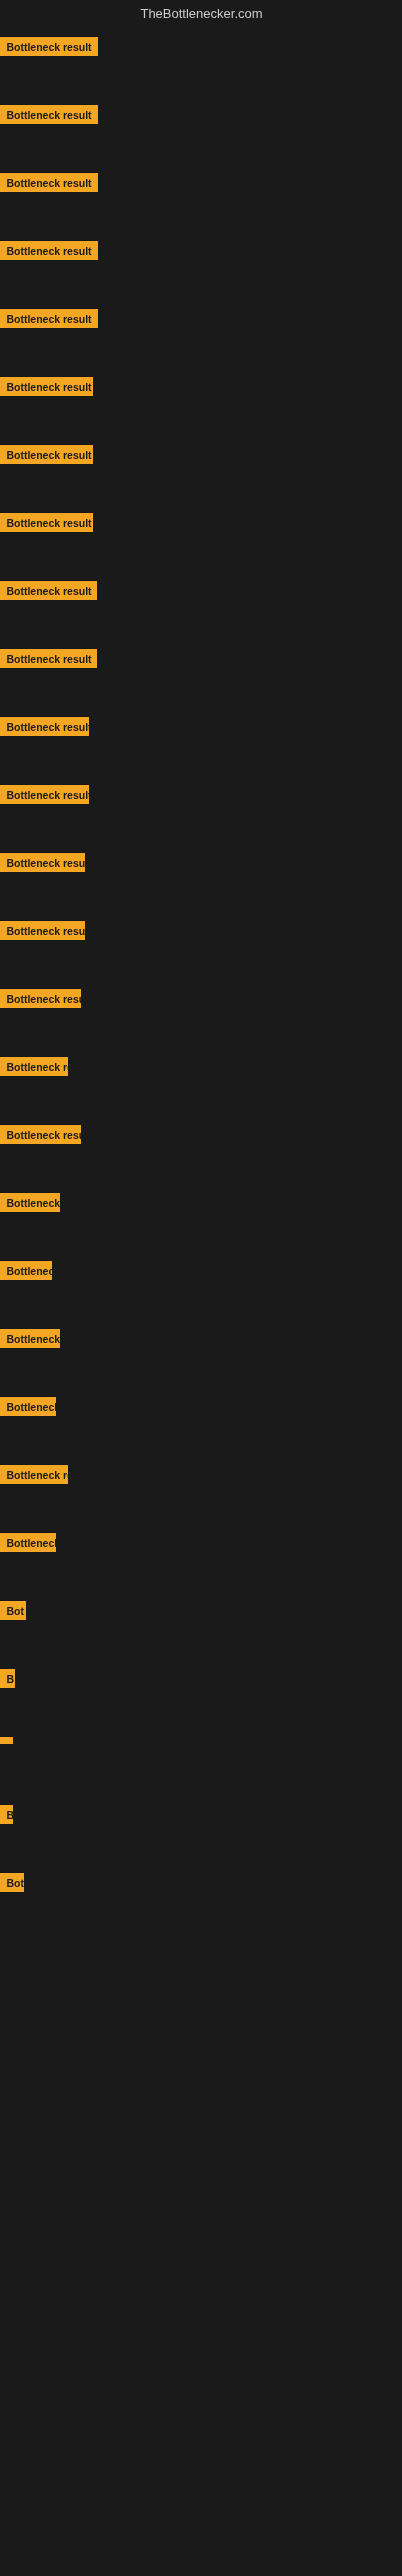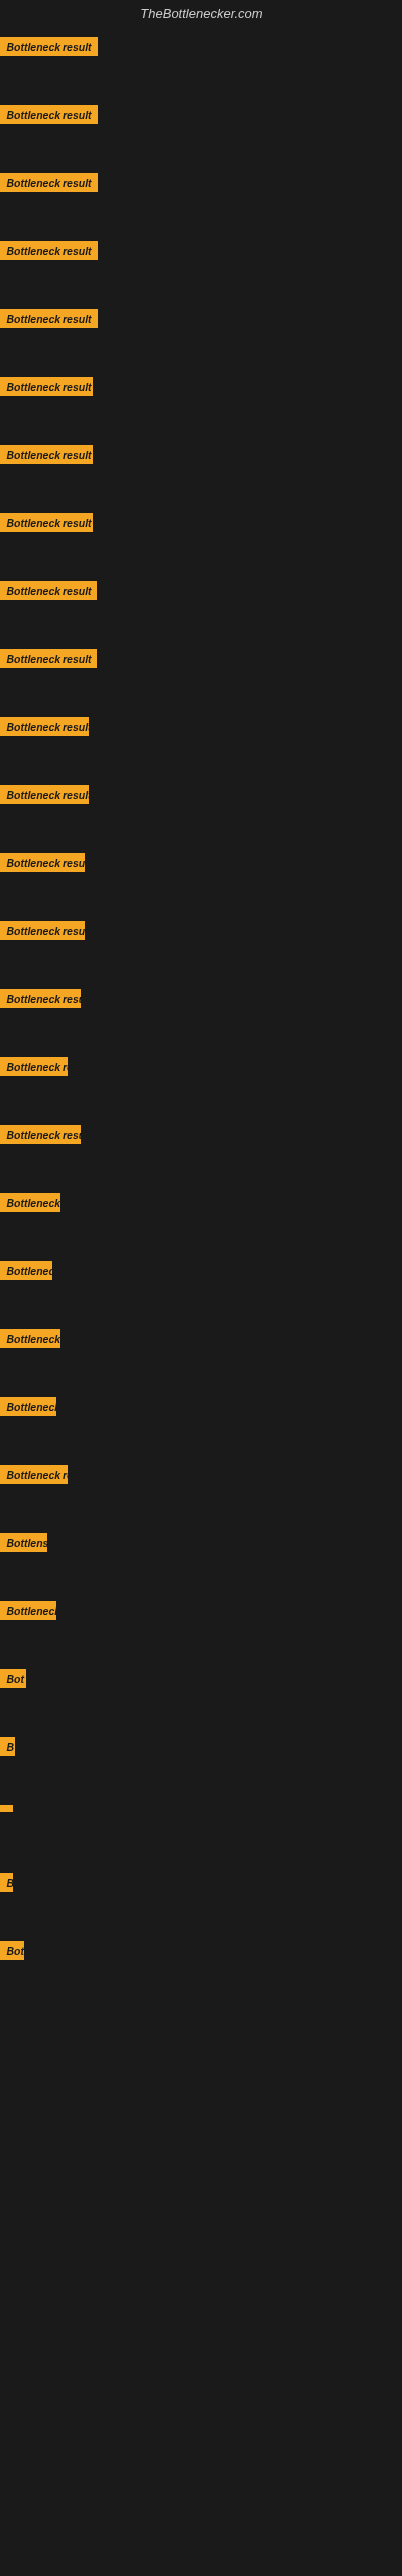--- a/index.html
+++ b/index.html
@@ -1,19 +1,18 @@
 <!DOCTYPE html>
 <html style="font-size:13px"><head>
   <meta charset="utf-8">
   <style>
     * {
       margin: 0;
       padding: 0;
       box-sizing: border-box;
-      font-style: italic;
     }
     body {
       width: 403px;
       min-height: 2576px;
       background-color: #1a1a1a;
       font-family: Arial, sans-serif;
       position: relative;
     }
     .site-title {
       text-align: center;
@@ -89,23 +88,20 @@
     <div style="position: relative; height: 68px; display: flex; align-items: flex-start; padding-top: 6.4px;">
       <span style="background-color: rgb(245, 166, 35); color: rgb(26, 26, 26); font-size: 10.5px; font-weight: bold; padding: 3.2px 6.4px; display: inline-block; white-space: nowrap; overflow: hidden; max-width: 60px;">Bottleneck r</span>
     </div>
     <div style="position: relative; height: 68px; display: flex; align-items: flex-start; padding-top: 6.4px;">
       <span style="background-color: rgb(245, 166, 35); color: rgb(26, 26, 26); font-size: 10.5px; font-weight: bold; padding: 3.2px 6.4px; display: inline-block; white-space: nowrap; overflow: hidden; max-width: 56px;">Bottleneck</span>
     </div>
     <div style="position: relative; height: 68px; display: flex; align-items: flex-start; padding-top: 6.4px;">
       <span style="background-color: rgb(245, 166, 35); color: rgb(26, 26, 26); font-size: 10.5px; font-weight: bold; padding: 3.2px 6.4px; display: inline-block; white-space: nowrap; overflow: hidden; max-width: 68px;">Bottleneck re</span>
     </div>
     <div style="position: relative; height: 68px; display: flex; align-items: flex-start; padding-top: 6.4px;">
-      <span style="background-color: rgb(245, 166, 35); color: rgb(26, 26, 26); font-size: 10.5px; font-weight: bold; padding: 3.2px 6.4px; display: inline-block; white-space: nowrap; overflow: hidden; max-width: 47px;">Bottlens</span>
-    </div>
-    <div style="position: relative; height: 68px; display: flex; align-items: flex-start; padding-top: 6.4px;">
       <span style="background-color: rgb(245, 166, 35); color: rgb(26, 26, 26); font-size: 10.5px; font-weight: bold; padding: 3.2px 6.4px; display: inline-block; white-space: nowrap; overflow: hidden; max-width: 56px;">Bottleneck</span>
     </div>
     <div style="position: relative; height: 68px; display: flex; align-items: flex-start; padding-top: 6.4px;">
       <span style="background-color: rgb(245, 166, 35); color: rgb(26, 26, 26); font-size: 10.5px; font-weight: bold; padding: 3.2px 6.4px; display: inline-block; white-space: nowrap; overflow: hidden; max-width: 26px;">Bot</span>
     </div>
     <div style="position: relative; height: 68px; display: flex; align-items: flex-start; padding-top: 6.4px;">
       <span style="background-color: rgb(245, 166, 35); color: rgb(26, 26, 26); font-size: 10.5px; font-weight: bold; padding: 3.2px 6.4px; display: inline-block; white-space: nowrap; overflow: hidden; max-width: 14.5px;">B</span>
     </div>
     <div style="position: relative; height: 68px; display: flex; align-items: flex-start; padding-top: 6.4px;">
       <span style="background-color: rgb(245, 166, 35); color: rgb(26, 26, 26); font-size: 10.5px; font-weight: bold; padding: 3.2px 6.4px; display: inline-block; white-space: nowrap; overflow: hidden; max-width: 8px;"></span>

